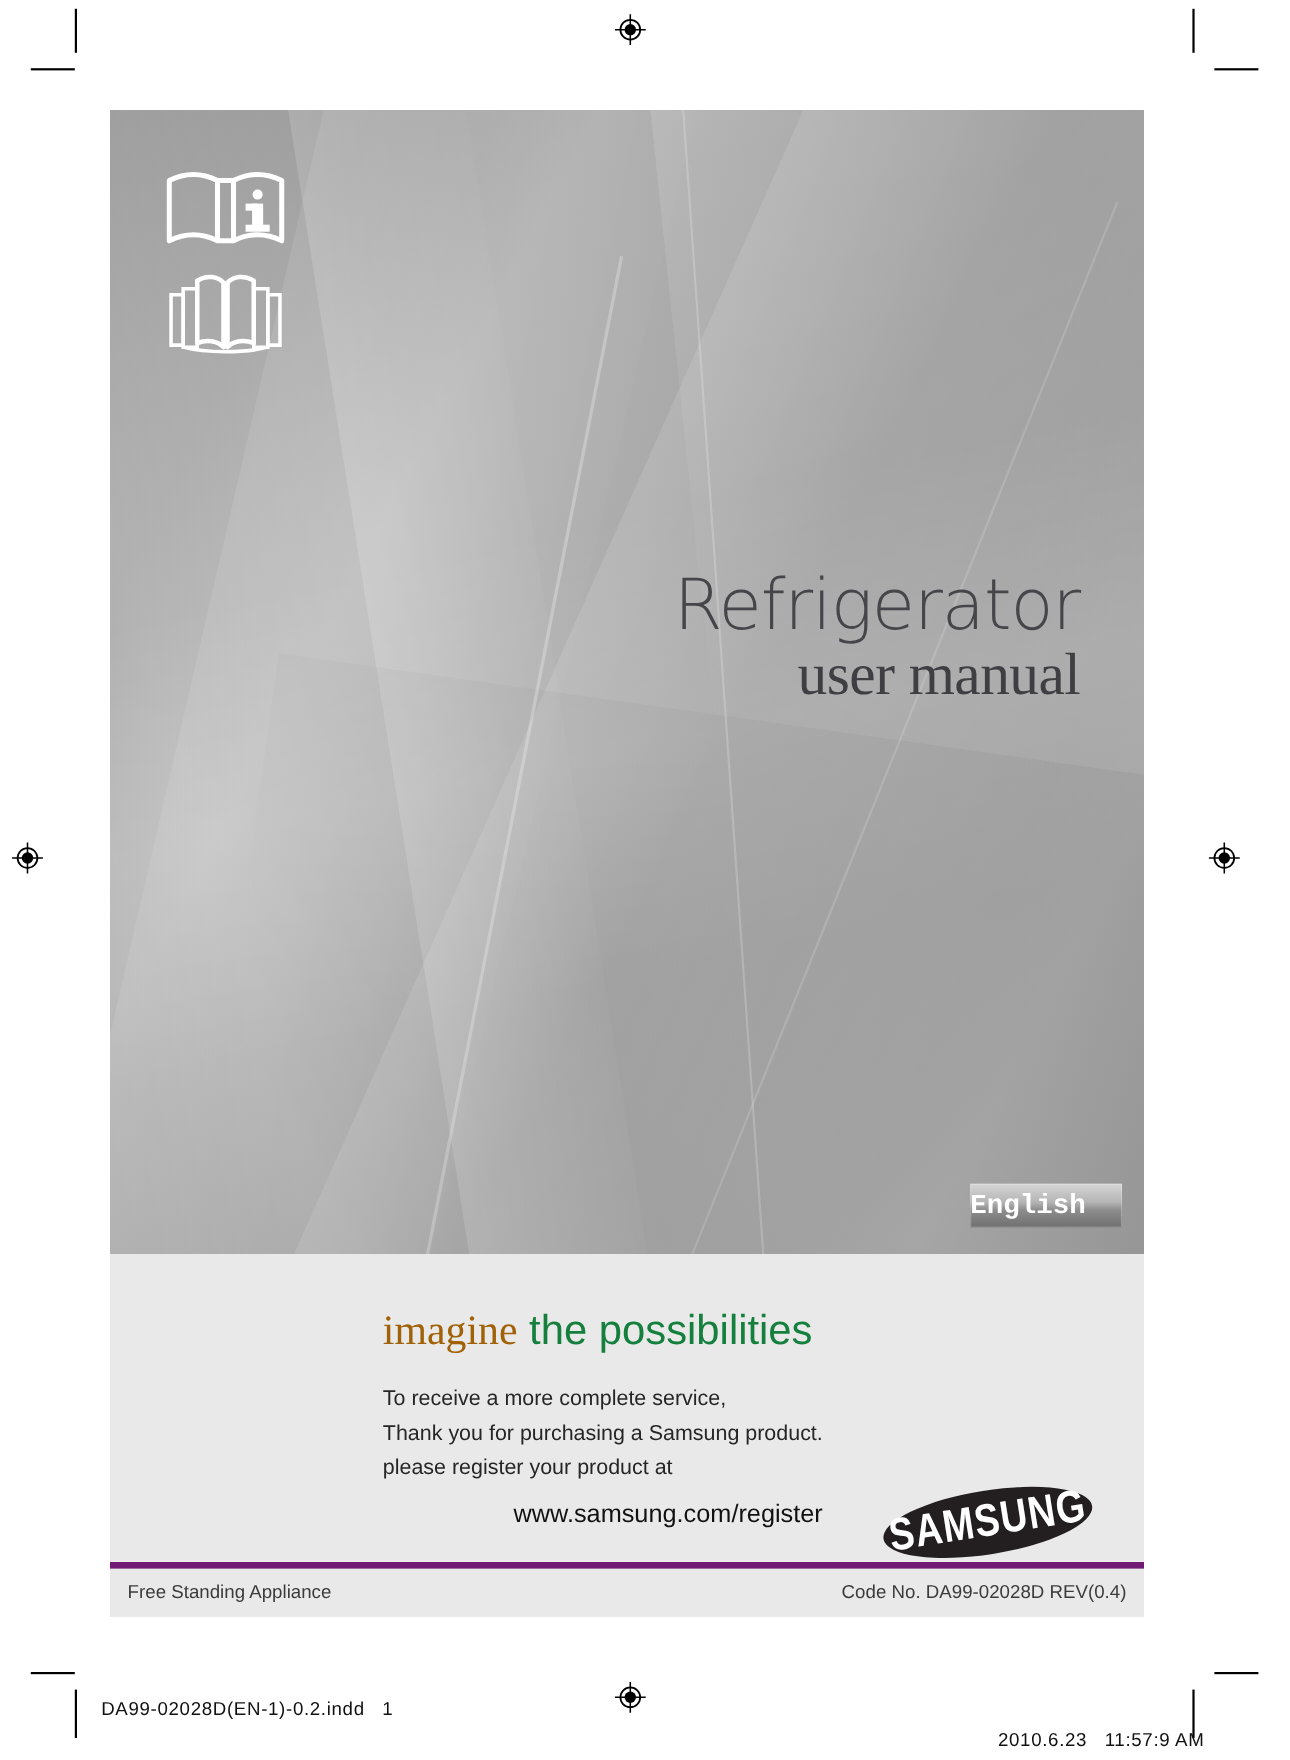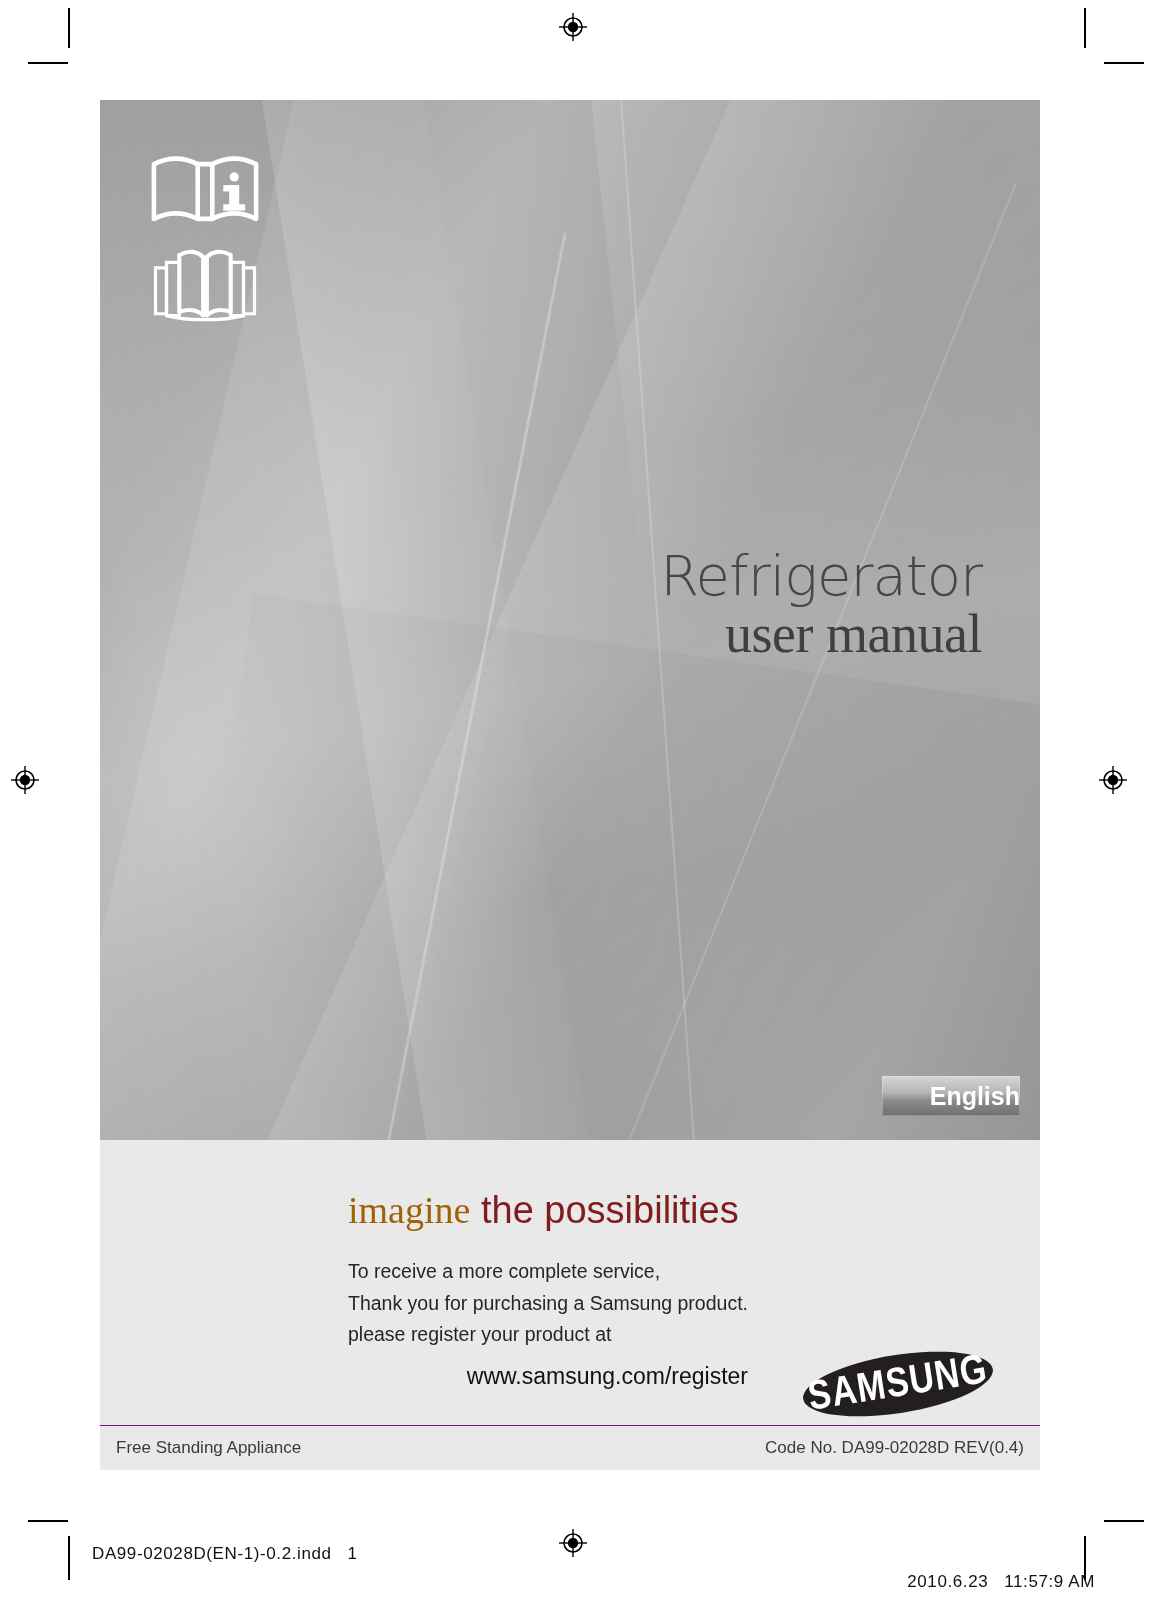--- a/index.html
+++ b/index.html
@@ -138,53 +138,53 @@
   .title-block {
     position: absolute;
     right: 58px;
     top: 420px;
     text-align: right;
     color: #3a3a3a;
   }
   .title-main {
     font-family: "DejaVu Sans", sans-serif;
     font-weight: 200;
-    font-size: 56px;
+    font-size: 64px;
     line-height: 0.98;
     letter-spacing: -1px;
     color: #46464a;
     white-space: nowrap;
-    margin-top: 29px;
   }
   .title-sub {
     font-family: Liberation Serif, serif;
     font-weight: 300;
     font-size: 54px;
     line-height: 1.12;
     letter-spacing: -0.5px;
     color: #3f3f43;
     white-space: nowrap;
   }
 
   
   .lang-badge {
     position: absolute;
     right: 20px;
     bottom: 24px;
     width: 138px;
     height: 40px;
     display: flex;
     align-items: center;
-    justify-content: flex-end;
+    justify-content: flex-start;
     background: linear-gradient(180deg, #d6d6d6 0%, #b5b5b5 42%, #8d8d8d 60%, #6f6f6f 100%);
     color: #ffffff;
     font-size: 25px;
     font-weight: bold;
     letter-spacing: 0px;
     box-shadow: 0 0 0 1px rgba(255,255,255,0.25) inset;
+    font-family: Liberation Mono, monospace;
   }
 
   
   .lower {
     position: absolute;
     left: 100px;
     top: 1140px;
     width: 940px;
     height: 330px;
     background: #e9e9e9;
@@ -196,21 +196,21 @@
     font-size: 38px;
     color: #1b1b1b;
     white-space: nowrap;
   }
   .tagline .light {
     color: #a16207;
     font-weight: 300;
     font-family: Liberation Serif, serif;
   }
   .tagline .bold {
-    color: #7f1d1d;
+    color: #15803d;
     font-weight: 400;
   }
   .blurb {
     position: absolute;
     left: 248px;
     top: 116px;
     color: #262626;
     font-size: 19.5px;
     line-height: 1.62;
   }
@@ -232,21 +232,21 @@
   }
   .samsung-logo svg { display: block; }
 
   
   .cover-footer {
     position: absolute;
     left: 0;
     right: 0;
     bottom: 0;
     height: 44px;
-    border-top: 1px solid #701a75;
+    border-top: 6px solid #701a75;
   }
   .cover-footer .left,
   .cover-footer .right {
     position: absolute;
     top: 12px;
     font-size: 17px;
     color: #3b3b3b;
     white-space: nowrap;
   }
   .cover-footer .left  { left: 16px; }

